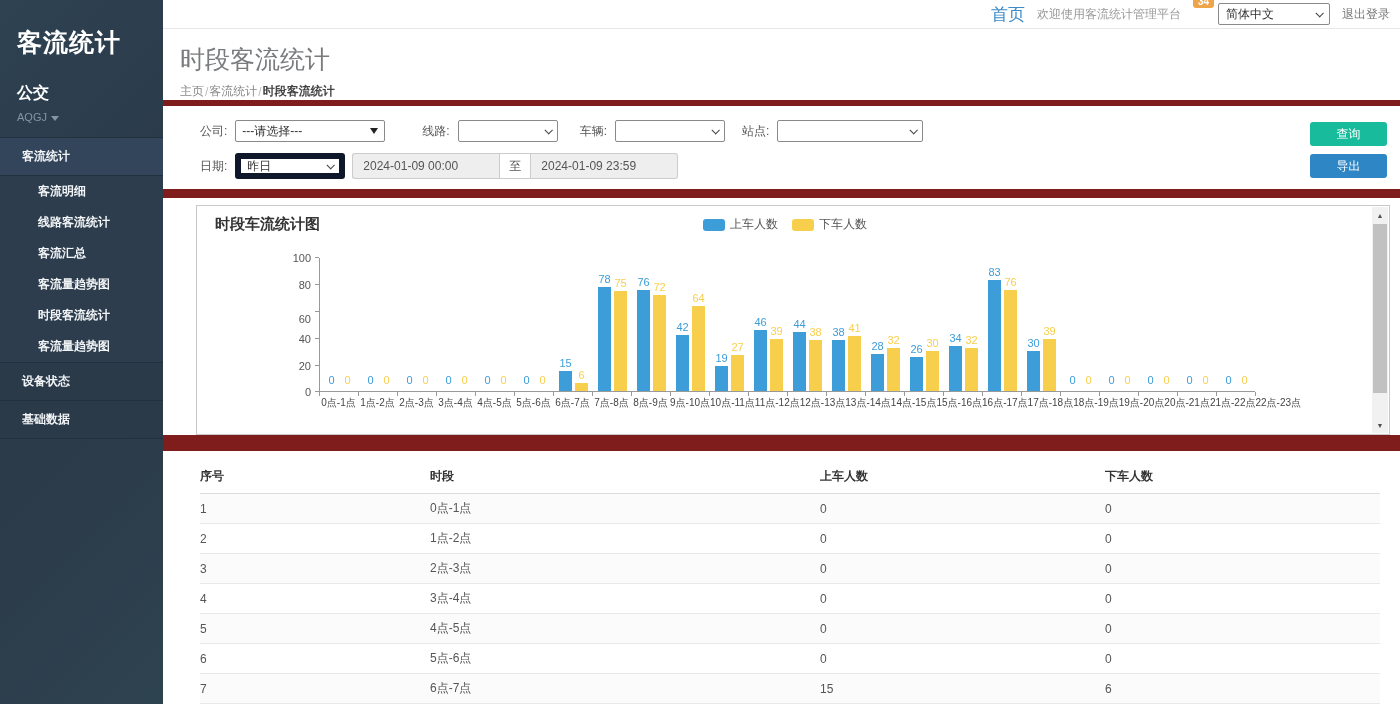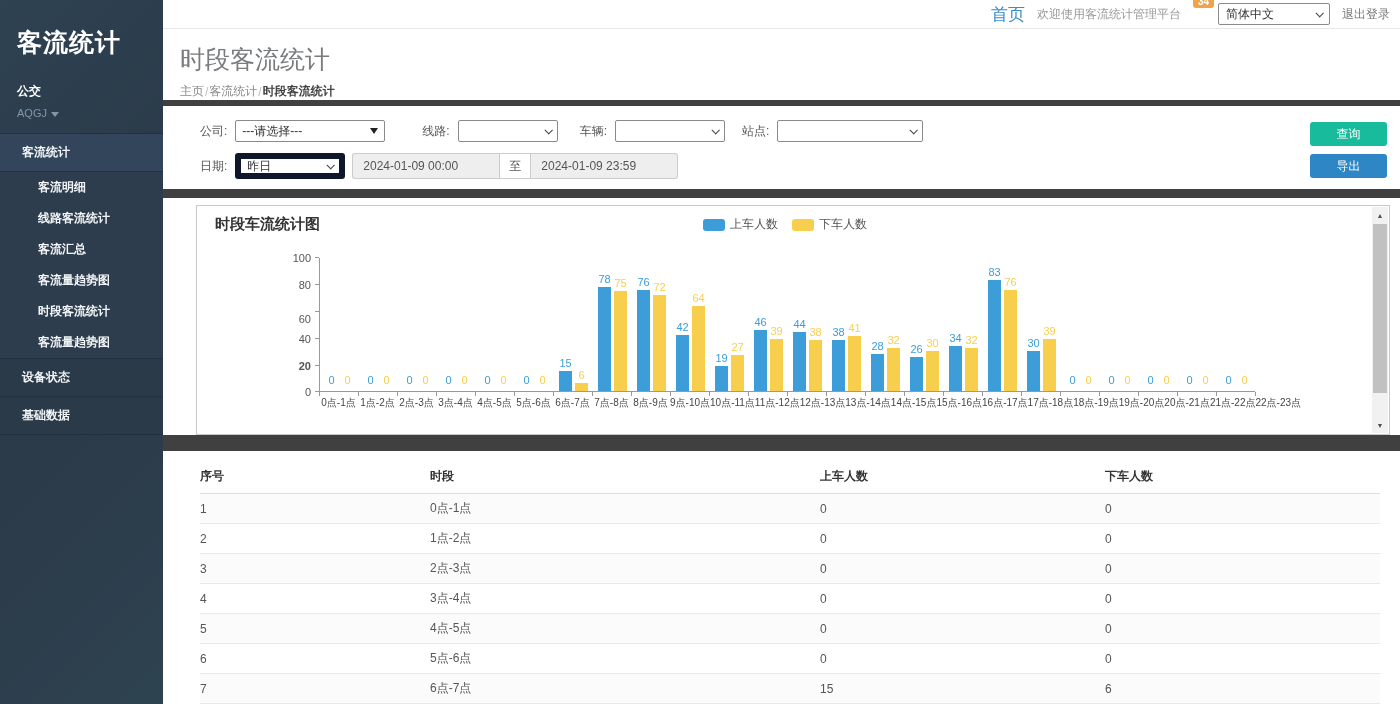--- a/index.html
+++ b/index.html
@@ -2,33 +2,33 @@
 <html><head>
 <meta charset="utf-8">
 <style>
   * { margin:0; padding:0; box-sizing:border-box; }
   html,body { width:1400px; height:704px; overflow:hidden; font-family:"Liberation Sans","DejaVu Sans",sans-serif; background:#f4f4f4; }
   .app { display:flex; width:1400px; height:704px; }
 
   
   .sidebar { width:163px; flex:0 0 163px; height:704px; background:linear-gradient(135deg,#2e4252 0%,#2b3a49 40%,#2c3c4b 70%,#2e4350 100%); color:#fff; }
   .logo { font-size:25px; font-weight:700; color:#fff; padding:26px 0 0 17px; letter-spacing:1px; }
-  .org { font-size:12px; font-weight:700; padding:24px 0 0 17px; }
+  .org { font-size:16px; font-weight:700; padding:24px 0 0 17px; }
   .account { font-size:11px; color:#8496a5; padding:7px 0 14px 17px; cursor:pointer; }
   .account .caret { display:inline-block; margin-left:4px; width:0; height:0; border-left:4px solid transparent; border-right:4px solid transparent; border-top:5px solid #8496a5; vertical-align:middle; }
   .menu { border-top:1px solid #223140; }
   .menu-item { font-size:12px; font-weight:700; color:#f2f5f7; cursor:pointer; }
   .menu-item.parent { padding:10px 0 10px 22px; border-bottom:1px solid #223140; background:#2b3a49; }
   .menu-item.parent.active { background:#33455a; }
   .menu-item.sub { padding:7px 0 7px 38px; background:#2e3d4d; }
   .menu-item.sub:last-of-type { border-bottom:0; }
   .submenu-wrap { border-bottom:1px solid #223140; }
 
   
-  .main { width:1237px; display:flex; flex-direction:column; background:#404040; }
+  .main { width:1237px; display:flex; flex-direction:column; background:#7f1d1d; }
   .topbar { height:41px; background:#fff; border-bottom:1px solid #e7e7e7; display:flex; align-items:center; justify-content:flex-end; padding-right:10px; gap:12px; }
   .home-link { color:#3b8bc8; font-size:17px; cursor:pointer; }
   .welcome { color:#999; font-size:12px; }
   .lang-wrap { position:relative; display:flex; align-items:flex-start; }
   .badge { background:#f0a44a; color:#fff; font-size:10px; font-weight:700; border-radius:3px; padding:1px 5px; transform:translateY(-8px); margin-right:4px; }
   .lang-select { width:112px; height:22px; border:1px solid #8a8a8a; border-radius:2px; background:#fff; font-size:12px; color:#333; display:flex; align-items:center; justify-content:space-between; padding:0 7px; cursor:pointer; }
   .logout { color:#777; font-size:12px; cursor:pointer; }
 
   .chev { width:6px; height:6px; border-right:1.5px solid #444; border-bottom:1.5px solid #444; transform:rotate(45deg) translateY(-1px); }
   .tri { width:0; height:0; border-left:4px solid transparent; border-right:4px solid transparent; border-top:6px solid #222; }
@@ -204,21 +204,21 @@
             </div>
             <div class="legend-item">
               <span class="swatch" style="background: rgb(248, 207, 77);"></span>
               <span>下车人数</span>
             </div>
           </div>
         <div class="chart-area">
           <div class="yaxis">
               <div class="ytick" style="bottom: 0px;">0</div>
               <div class="ytickmark" style="bottom: 0px;"></div>
-              <div class="ytick" style="bottom: 26.8px; font-weight: bold;">20</div>
+              <div class="ytick" style="bottom: 26.8px;">20</div>
               <div class="ytickmark" style="bottom: 26.8px;"></div>
               <div class="ytick" style="bottom: 53.6px;">40</div>
               <div class="ytickmark" style="bottom: 53.6px;"></div>
               <div class="ytick" style="bottom: 73px;">60</div>
               <div class="ytickmark" style="bottom: 80.4px;"></div>
               <div class="ytick" style="bottom: 107.2px;">80</div>
               <div class="ytickmark" style="bottom: 107.2px;"></div>
               <div class="ytick" style="bottom: 134px;">100</div>
               <div class="ytickmark" style="bottom: 134px;"></div>
             </div>

